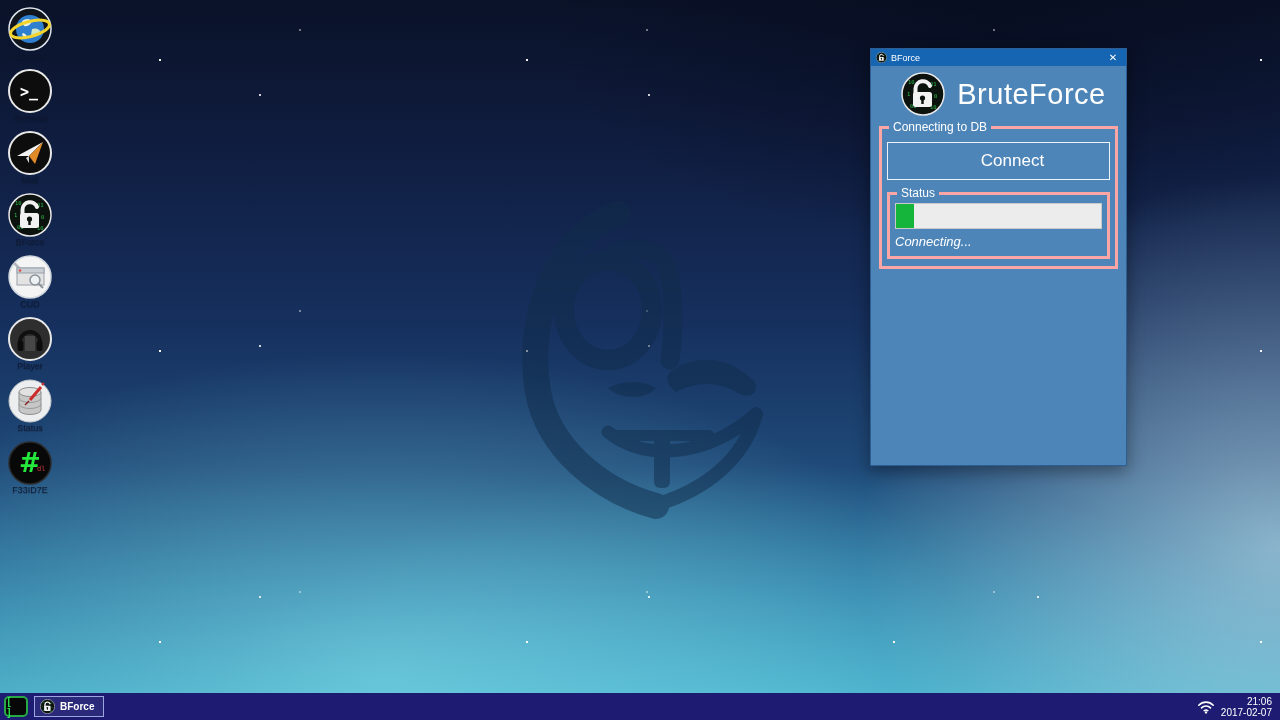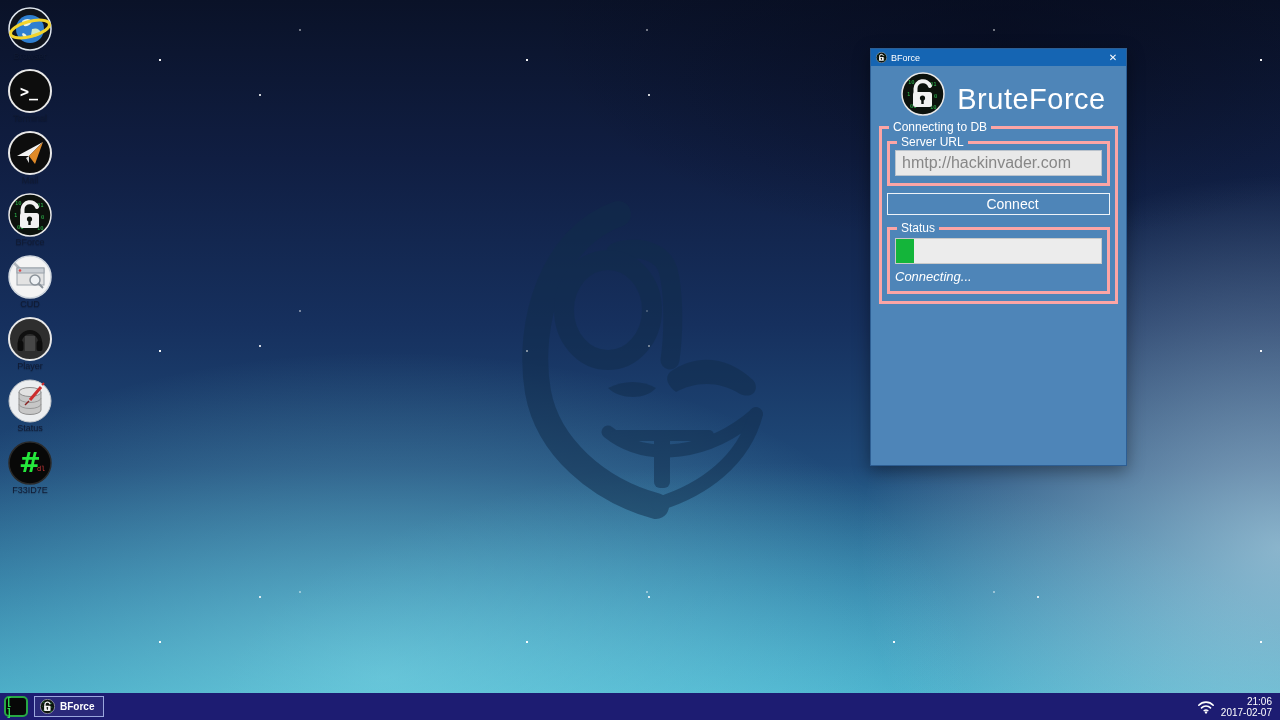--- a/index.html
+++ b/index.html
@@ -42,35 +42,35 @@
     position:absolute; left:870px; top:48px; width:257px; height:418px;
     background:#4e85b8; border:1px solid #2d5e93; box-shadow:0 5px 16px rgba(0,0,0,.38);
     display:flex; flex-direction:column;
   }
   .titlebar { height:17px; background:#1565b3; display:flex; align-items:center; padding:0 5px; flex:0 0 auto; }
   .titlebar .ticon { width:11px; height:11px; margin-right:4px; }
   .titlebar .ticon svg { width:100%; height:100%; display:block; }
   .titlebar .ttitle { color:#fff; font-size:9px; flex:1; }
   .titlebar .close { color:#fff; font-size:10px; width:16px; text-align:center; cursor:pointer; line-height:17px; }
 
-  .app-header { display:flex; align-items:flex-end; padding:6px 8px 4px 10px;margin-left:20px; }
+  .app-header { display:flex; align-items:center; padding:6px 8px 4px 10px;margin-left:20px; }
   .app-header .logo { width:44px; height:44px; flex:0 0 auto; }
   .app-header .logo svg { width:100%; height:100%; display:block; }
   .app-header .app-title { flex:1; text-align:center; color:#fff; font-size:29px; letter-spacing:.5px; }
 
   fieldset.group { border:3px solid #fca5a5; padding:1px 5px 7px; margin:0 8px; }
   fieldset.group legend { font-size:12px; color:#fff; padding:0 4px; margin-left:2px; }
   fieldset.sub { margin:2px 0 0; }
   .textbox {
     display:block; width:100%; height:26px; background:#e9e9e9; border:1px solid #b9c2cc;
     font-family:"Liberation Sans", sans-serif; font-size:16px; color:#878787; padding:0 6px; outline:none;
   }
   .btn {
-    display:block; width:100%; height:22px; margin-top:7px;
-    background:#4e85b8; border:1.5px solid #eef3f8; color:#fff; font-size:14px;
+    display:block; width:100%; height:38px; margin-top:7px;
+    background:#4e85b8; border:1.5px solid #eef3f8; color:#fff; font-size:17px;
     font-family:"Liberation Sans", sans-serif; cursor:pointer;padding-left:28px;
   }
   .progress-track { height:26px; background:#ececec; border:1px solid #c9c9c9; margin-top:2px; }
   .progress-fill { height:100%; background:#14b53a; }
   .status-text { color:#fff; font-size:13px; margin-top:5px;font-style:italic; }
   fieldset.forcing { margin-top:7px; }
   .force-wrap { position:relative; margin-top:2px; }
   .force-input { height:32px; background:#fafafa; border:1px solid #dfe6ee; font-size:16px; color:#333; width:100%; padding:0 6px; outline:none; }
   .caret { position:absolute; left:5px; top:5px; width:1.5px; height:22px; background:#222; }
   .go-btn { border-width:1px; color:#1d4269; letter-spacing:1px; margin-top:6px; }
@@ -271,24 +271,20 @@
   <circle cx="21.5" cy="26" r="2.6" fill="#0c120d"></circle>
   <rect x="20.3" y="26" width="2.4" height="6" fill="#0c120d"></rect>
 </svg>
         </span>
       <span class="app-title">BruteForce</span>
     </div>
 
     <fieldset class="group">
       <legend>Connecting to DB</legend>
 
-      <fieldset class="group sub" style="margin:0;">
-        <legend>Server URL</legend>
-        <input class="textbox" type="text" value="hmtp://hackinvader.com" style="">
-      </fieldset>
 
 
       <button class="btn">Connect</button>
 
       <fieldset class="group sub" style="margin-top:6px;">
         <legend>Status</legend>
         <div class="progress-track">
           <div class="progress-fill" style="width: 9%;"></div>
         </div>
         <div class="status-text">Connecting...</div>

